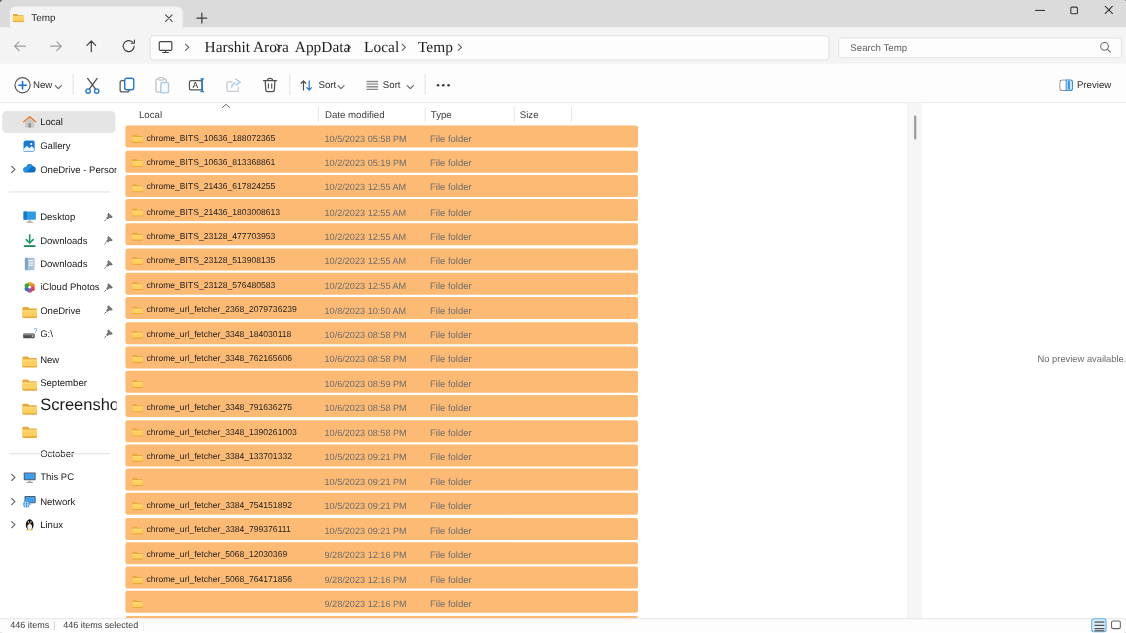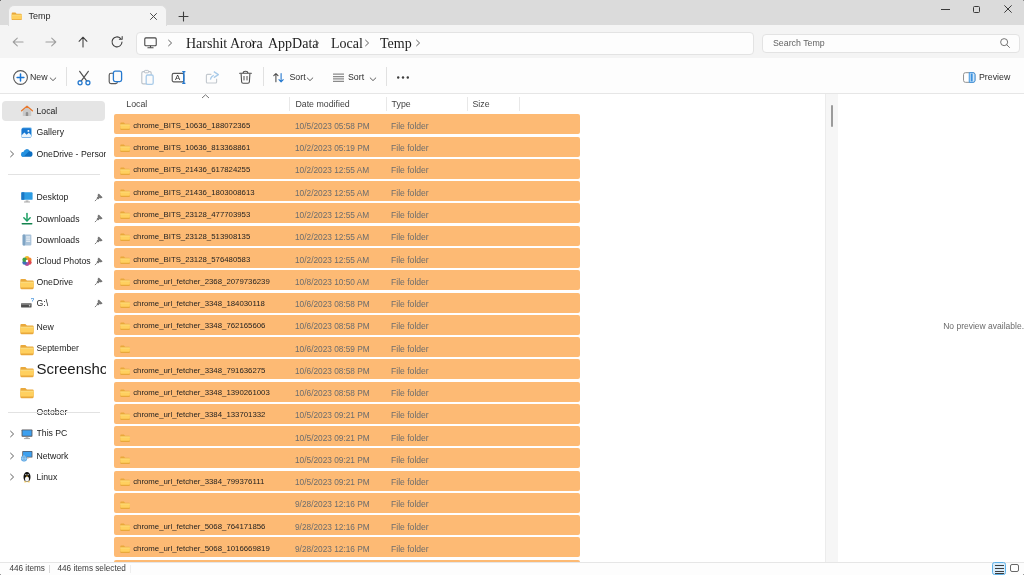--- a/index.html
+++ b/index.html
@@ -550,59 +550,60 @@
 </svg>
         <span class="dt">10/5/2023 09:21 PM</span>
         <span class="ty">File folder</span>
       </div>
 <div class="row" style="top:448.3px">
         <svg style="position:absolute;left:5.6px;top:7.8px" width="10.2" height="8.4" viewBox="0 0 12 10">
 <path d="M0.3,1.6 a0.9,0.9 0 0 1 0.9,-0.9 h3.4 l1.3,1.3 h4.9 a0.9,0.9 0 0 1 0.9,0.9 v5.6 a0.9,0.9 0 0 1 -0.9,0.9 h-9.6 a0.9,0.9 0 0 1 -0.9,-0.9 z" fill="#e9a83b"></path>
 <path d="M0.3,3.1 h11.4 v4.1 a0.9,0.9 0 0 1 -0.9,0.9 h-9.6 a0.9,0.9 0 0 1 -0.9,-0.9 z" fill="#ffd05f"></path>
 <path d="M0.3,3.1 h11.4 v1.1 h-11.4 z" fill="#fbda7c"></path>
 </svg>
+        <span class="nm">chrome_url_fetcher_3384_754151892</span>
         <span class="dt">10/5/2023 09:21 PM</span>
         <span class="ty">File folder</span>
       </div>
 <div class="row" style="top:470.6px">
         <svg style="position:absolute;left:5.6px;top:7.8px" width="10.2" height="8.4" viewBox="0 0 12 10">
 <path d="M0.3,1.6 a0.9,0.9 0 0 1 0.9,-0.9 h3.4 l1.3,1.3 h4.9 a0.9,0.9 0 0 1 0.9,0.9 v5.6 a0.9,0.9 0 0 1 -0.9,0.9 h-9.6 a0.9,0.9 0 0 1 -0.9,-0.9 z" fill="#e9a83b"></path>
 <path d="M0.3,3.1 h11.4 v4.1 a0.9,0.9 0 0 1 -0.9,0.9 h-9.6 a0.9,0.9 0 0 1 -0.9,-0.9 z" fill="#ffd05f"></path>
 <path d="M0.3,3.1 h11.4 v1.1 h-11.4 z" fill="#fbda7c"></path>
 </svg>
         <span class="nm">chrome_url_fetcher_3384_799376111</span>
         <span class="dt">10/5/2023 09:21 PM</span>
         <span class="ty">File folder</span>
       </div>
 <div class="row" style="top:492.8px">
         <svg style="position:absolute;left:5.6px;top:7.8px" width="10.2" height="8.4" viewBox="0 0 12 10">
 <path d="M0.3,1.6 a0.9,0.9 0 0 1 0.9,-0.9 h3.4 l1.3,1.3 h4.9 a0.9,0.9 0 0 1 0.9,0.9 v5.6 a0.9,0.9 0 0 1 -0.9,0.9 h-9.6 a0.9,0.9 0 0 1 -0.9,-0.9 z" fill="#e9a83b"></path>
 <path d="M0.3,3.1 h11.4 v4.1 a0.9,0.9 0 0 1 -0.9,0.9 h-9.6 a0.9,0.9 0 0 1 -0.9,-0.9 z" fill="#ffd05f"></path>
 <path d="M0.3,3.1 h11.4 v1.1 h-11.4 z" fill="#fbda7c"></path>
 </svg>
+        <span class="nm">chrome_url_fetcher_5068_12030369</span>
         <span class="dt">9/28/2023 12:16 PM</span>
         <span class="ty">File folder</span>
       </div>
 <div class="row" style="top:515.1px">
         <svg style="position:absolute;left:5.6px;top:7.8px" width="10.2" height="8.4" viewBox="0 0 12 10">
 <path d="M0.3,1.6 a0.9,0.9 0 0 1 0.9,-0.9 h3.4 l1.3,1.3 h4.9 a0.9,0.9 0 0 1 0.9,0.9 v5.6 a0.9,0.9 0 0 1 -0.9,0.9 h-9.6 a0.9,0.9 0 0 1 -0.9,-0.9 z" fill="#e9a83b"></path>
 <path d="M0.3,3.1 h11.4 v4.1 a0.9,0.9 0 0 1 -0.9,0.9 h-9.6 a0.9,0.9 0 0 1 -0.9,-0.9 z" fill="#ffd05f"></path>
 <path d="M0.3,3.1 h11.4 v1.1 h-11.4 z" fill="#fbda7c"></path>
 </svg>
         <span class="nm">chrome_url_fetcher_5068_764171856</span>
         <span class="dt">9/28/2023 12:16 PM</span>
         <span class="ty">File folder</span>
       </div>
 <div class="row" style="top:537.3px">
         <svg style="position:absolute;left:5.6px;top:7.8px" width="10.2" height="8.4" viewBox="0 0 12 10">
 <path d="M0.3,1.6 a0.9,0.9 0 0 1 0.9,-0.9 h3.4 l1.3,1.3 h4.9 a0.9,0.9 0 0 1 0.9,0.9 v5.6 a0.9,0.9 0 0 1 -0.9,0.9 h-9.6 a0.9,0.9 0 0 1 -0.9,-0.9 z" fill="#e9a83b"></path>
 <path d="M0.3,3.1 h11.4 v4.1 a0.9,0.9 0 0 1 -0.9,0.9 h-9.6 a0.9,0.9 0 0 1 -0.9,-0.9 z" fill="#ffd05f"></path>
 <path d="M0.3,3.1 h11.4 v1.1 h-11.4 z" fill="#fbda7c"></path>
 </svg>
-        <span class="nm">chrome_url_fetcher_5068_1016669819</span>
         <span class="dt">9/28/2023 12:16 PM</span>
         <span class="ty">File folder</span>
       </div>
 <div class="row" style="top:559.6px">
         <span class="nm">chrome_url_fetcher_5068_1064073935</span>
       </div>
 </div>
 
 <div style="position:absolute;left:825px;top:94px;width:1px;height:468px;background:#ececec"></div>
 <div style="position:absolute;left:826px;top:94px;width:12px;height:468px;background:#f6f6f6"></div>

